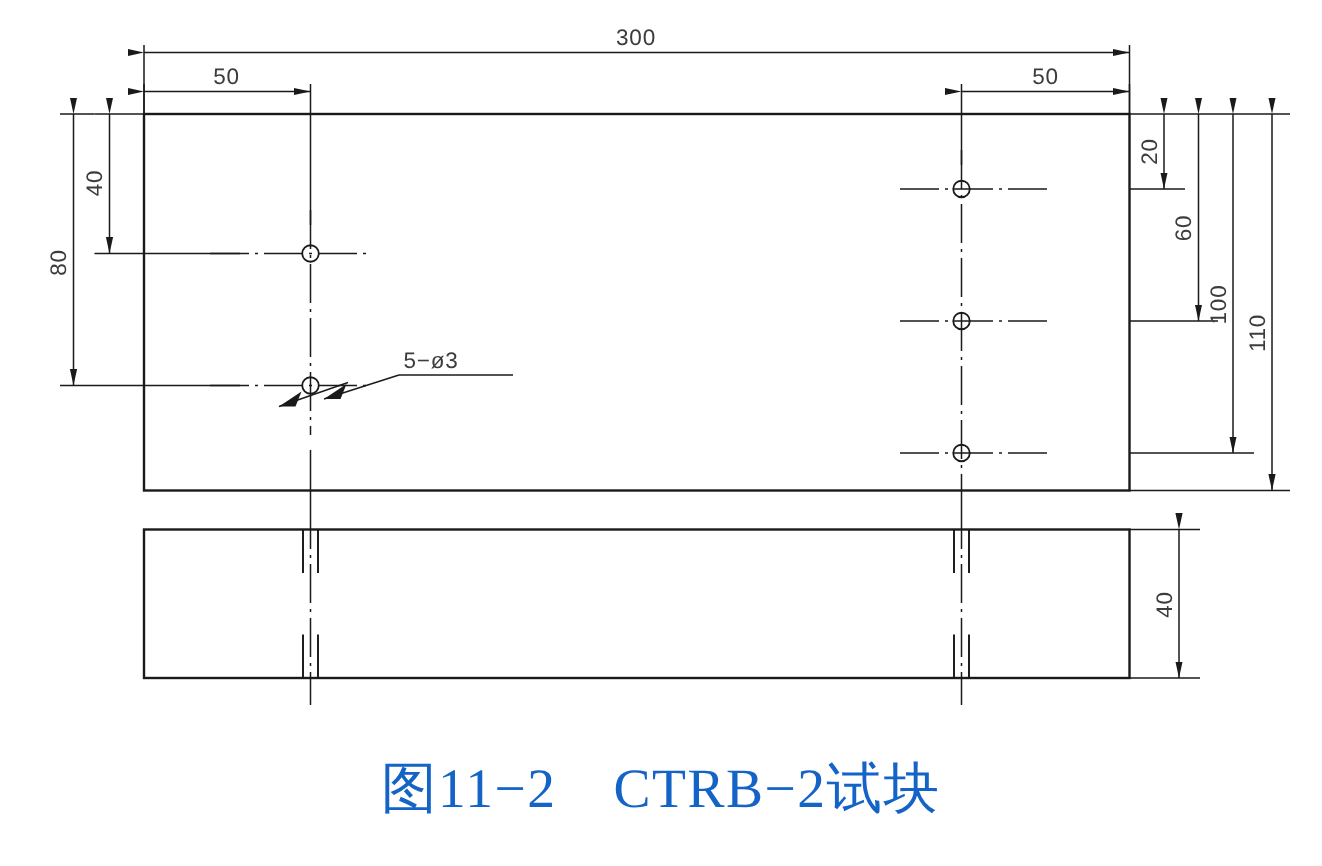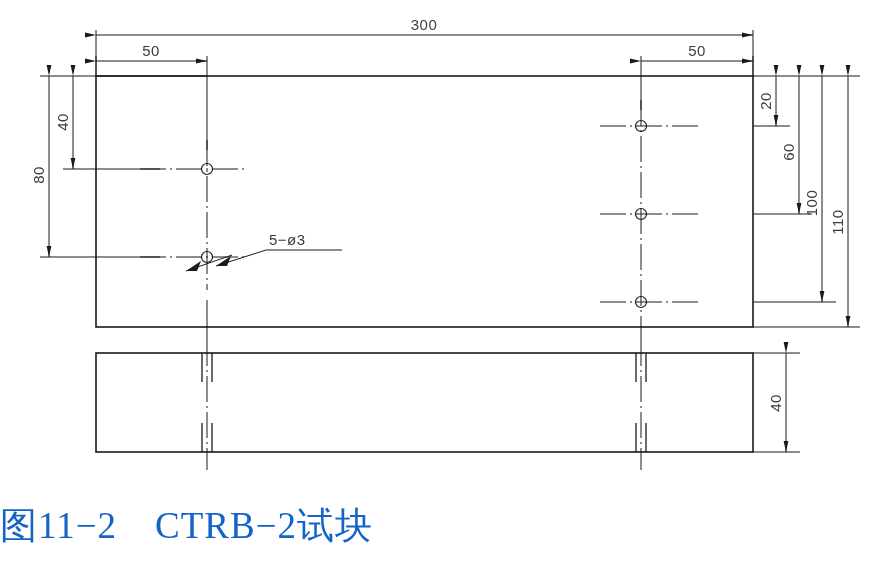--- a/index.html
+++ b/index.html
@@ -85,21 +85,21 @@
     font-family: "Liberation Sans", sans-serif;
     font-size: 15px;
     fill: #3c3c3c;
     letter-spacing: 0.5px;
   }
   .caption {
     position: absolute;
     left: 0;
     top: 501px;
     width: 881px;
-    text-align: left;
+    text-align: center;
     font-family: "Liberation Serif", serif;
     font-size: 37px;
     letter-spacing: 1px;
     white-space: pre;
   }
 </style>
 </head>
 <body>
 
 <div id="drawing-root">

